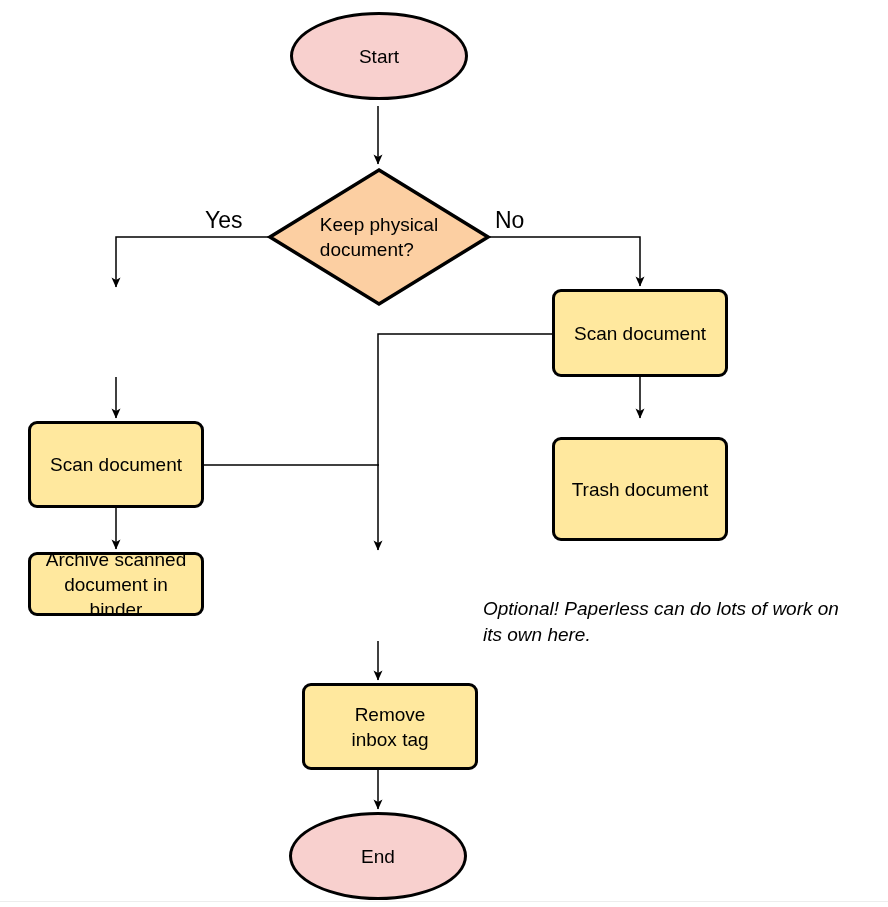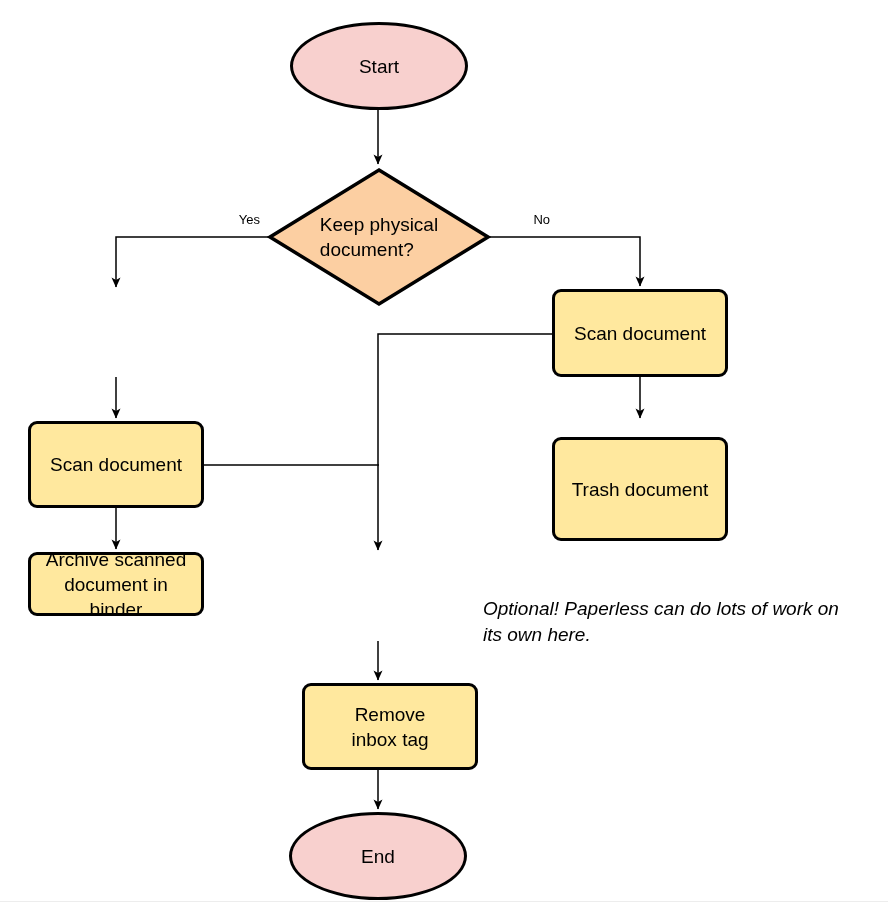--- a/index.html
+++ b/index.html
@@ -43,23 +43,23 @@
   .decision-wrap svg { position: absolute; left: 0; top: 0; }
   .decision-label {
     position: relative;
     z-index: 1;
     text-align: left;
     font-size: 19px;
     line-height: 25px;
   }
   .edge-label {
     position: absolute;
-    font-size: 13px;
+    font-size: 23px;
     line-height: 22px;
-    text-align: right;
+    text-align: left;
   }
   .note {
     position: absolute;
     left: 483px;
     top: 596px;
     width: 410px;
     font-size: 19px;
     line-height: 26px;
     font-style: italic;
     text-align: left;
@@ -91,21 +91,21 @@
       <path d="M116,377 L116,418" marker-end="url(#arrowhead)"></path>
       <path d="M116,508 L116,549" marker-end="url(#arrowhead)"></path>
       <path d="M640,377 L640,418" marker-end="url(#arrowhead)"></path>
       <path d="M553,334 L378,334 L378,550" marker-end="url(#arrowhead)"></path>
       <path d="M204,465 L379,465"></path>
       <path d="M378,641 L378,680" marker-end="url(#arrowhead)"></path>
       <path d="M378,770 L378,809" marker-end="url(#arrowhead)"></path>
     </g>
   </svg>
 
-  <div class="node terminator" style="left:290px; top:22px; width:178px; height:88px;justify-content:center;">
+  <div class="node terminator" style="left:290px; top:12px; width:178px; height:88px;justify-content:center;">
     <div>Start</div>
   </div>
 
   <div class="node decision-wrap" style="left:267px; top:167px; width:224px; height:140px;">
     <svg width="224" height="140" viewBox="0 0 224 140">
       <polygon points="112,3 221,70 112,137 3,70" fill="#fccfa2" stroke="#000000" stroke-width="3.5" stroke-linejoin="miter"></polygon>
     </svg>
     <div class="decision-label">
       <div>Keep physical</div>
       <div>document?</div>

